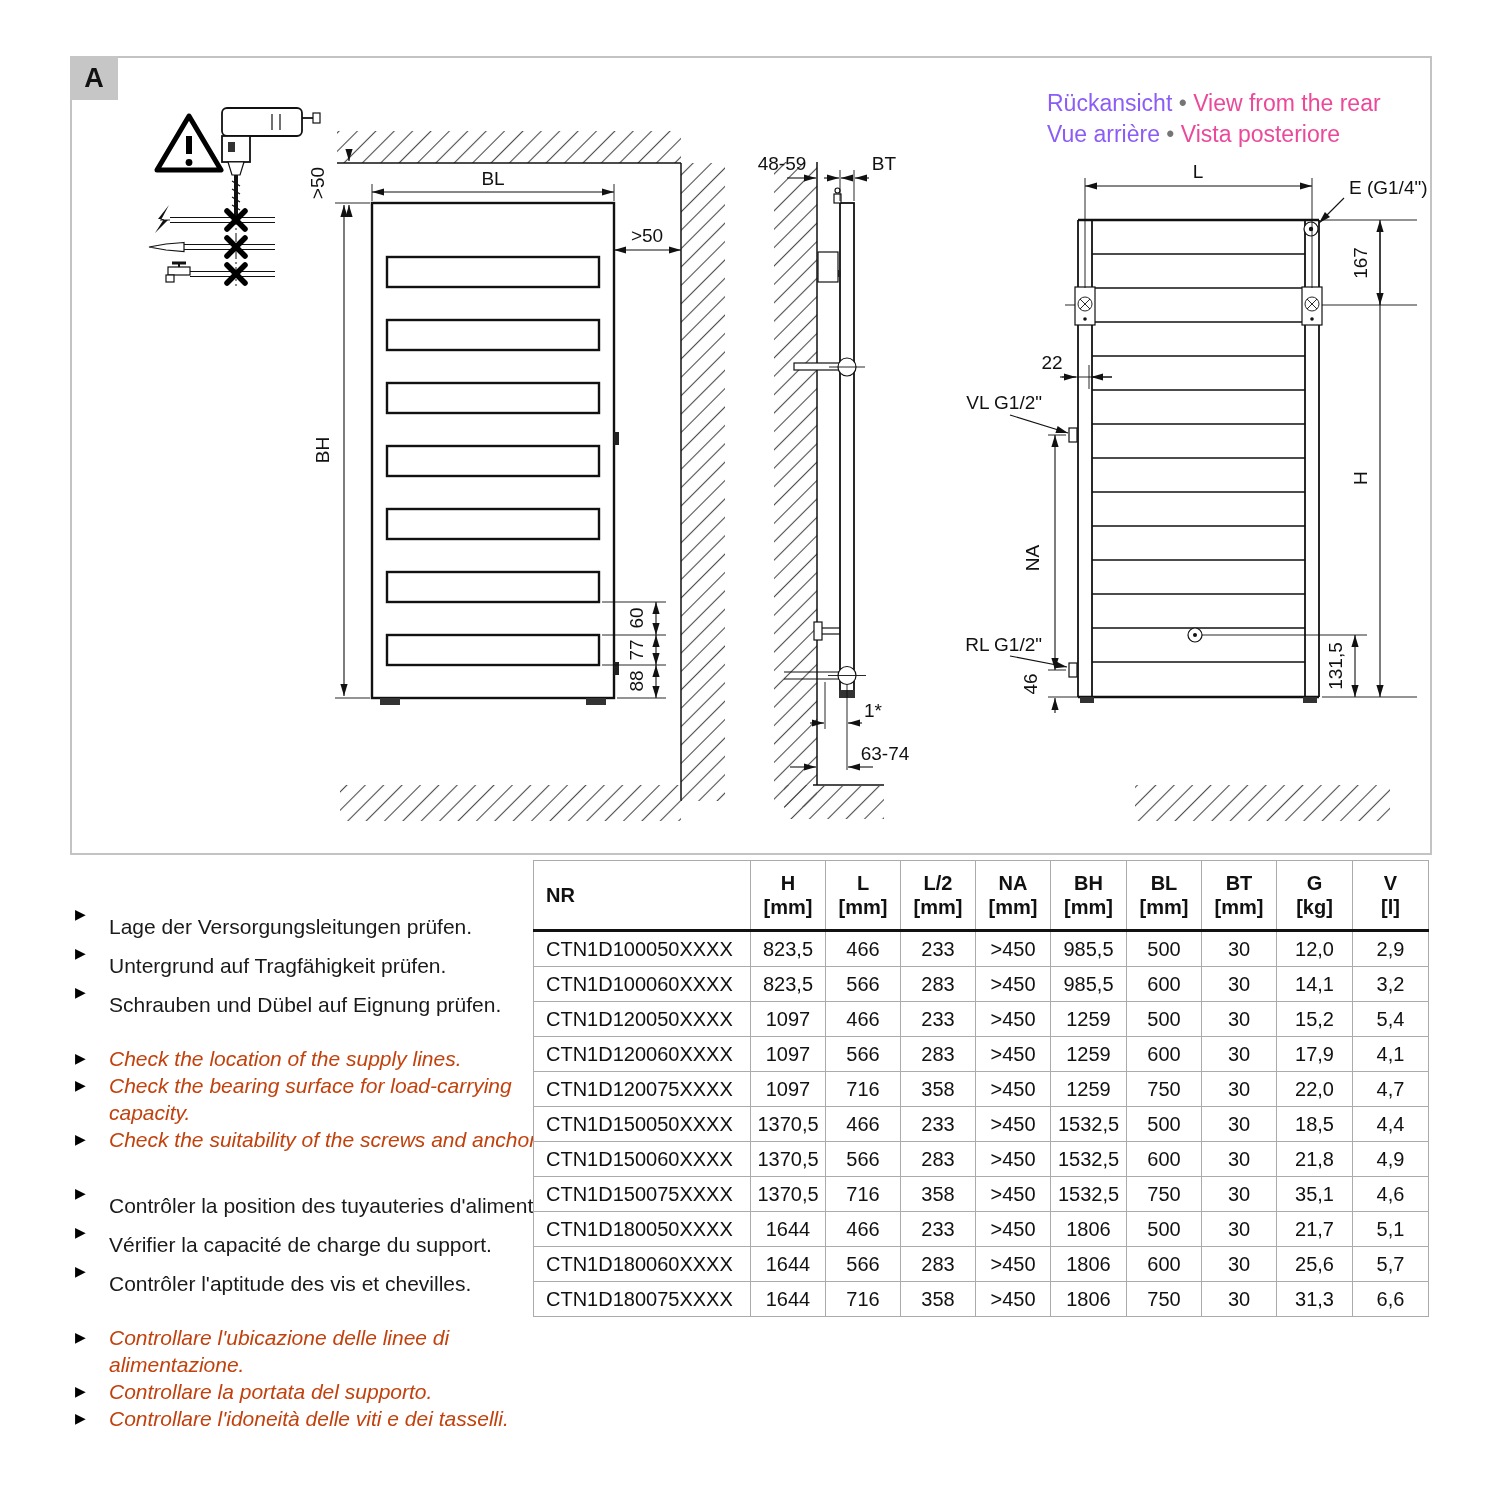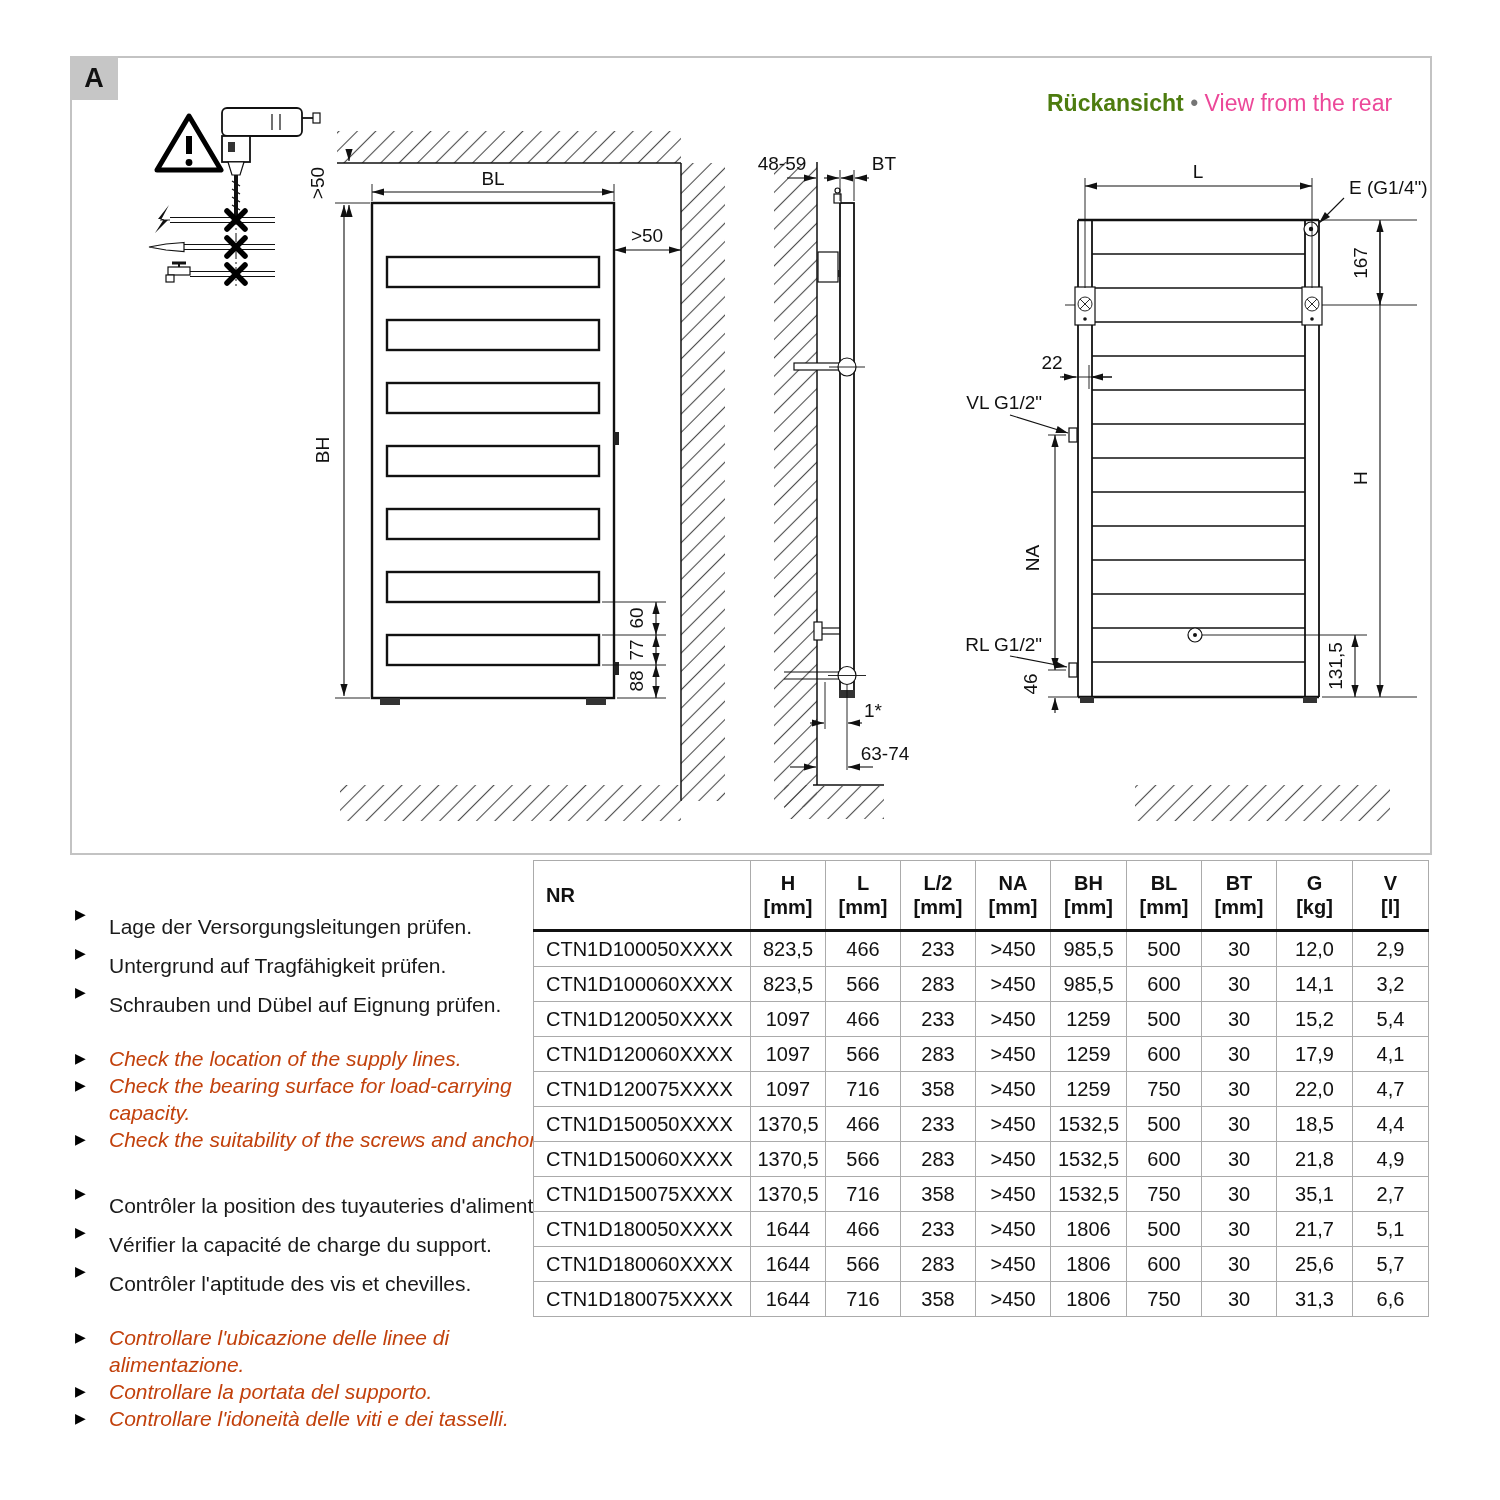--- a/index.html
+++ b/index.html
@@ -5,21 +5,21 @@
   html,body{margin:0;padding:0;background:#fff;}
   #page{position:relative;width:1500px;height:1500px;background:#fff;overflow:hidden;
         font-family:"Liberation Sans",sans-serif;color:#111;}
   
   #panelA{position:absolute;left:70px;top:56px;width:1362px;height:799px;
           border:2px solid #c3c3c3;box-sizing:border-box;background:#fff;}
   #panelA .corner-label{position:absolute;left:-2px;top:-2px;width:48px;height:44px;
           background:#c6c6c6;display:flex;align-items:center;justify-content:center;
           font-size:27px;font-weight:bold;color:#111;}
   #rear-title{position:absolute;left:975px;top:30px;font-size:23px;line-height:31px;white-space:nowrap;}
-  #rear-title .b{font-weight:bold;color:#4d7c0f;}
+  #rear-title .b{font-weight:normal;color:#8b5cf6;}
   #rear-title .g{color:#ec4899;}
   #rear-title .sep{color:#757575;font-style:normal;}
   svg .xmark{stroke:#000;stroke-width:5.5;stroke-linecap:round;}
   svg .s2{stroke:#111;stroke-width:2.4;fill:none;}
   svg .s18{stroke:#111;stroke-width:1.8;fill:none;}
   svg .s15{stroke:#111;stroke-width:1.5;fill:none;}
   svg .s12{stroke:#111;stroke-width:1.2;fill:none;}
   svg .thin{stroke:#111;stroke-width:0.9;fill:none;}
   svg .dim{stroke:#111;stroke-width:1.1;fill:none;}
   svg text.d{font-size:19px;fill:#111;font-family:"Liberation Sans",sans-serif;}
@@ -47,20 +47,21 @@
 </head>
 <body>
 
 <div id="page">
 
   <div id="panelA">
     <div class="corner-label">A</div>
 
     <div id="rear-title">
       <div><span class="b">Rückansicht</span><span class="g sep"> • </span><span class="g">View from the rear</span></div>
+      <div><span class="b">Vue arrière</span><span class="g sep"> • </span><span class="g">Vista posteriore</span></div>
     </div>
 
     <svg width="1358" height="795" viewBox="0 0 1358 795">
       <defs>
         <pattern id="hatch" width="13" height="13" patternUnits="userSpaceOnUse" patternTransform="rotate(45)">
           <line x1="6.5" y1="-2" x2="6.5" y2="15" stroke="#4d4d4d" stroke-width="1.1"></line>
         </pattern>
         <marker id="arr" markerWidth="14" markerHeight="10" refX="13" refY="5" orient="auto-start-reverse" markerUnits="userSpaceOnUse">
           <path d="M13,5 L1,1.4 L1,8.6 Z" fill="#111"></path>
         </marker>
@@ -528,21 +529,21 @@
       <tr>
           <td class="nr">CTN1D150075XXXX</td>
           <td>1370,5</td>
           <td>716</td>
           <td>358</td>
           <td>&gt;450</td>
           <td>1532,5</td>
           <td>750</td>
           <td>30</td>
           <td>35,1</td>
-          <td>2,7</td>
+          <td>4,6</td>
         </tr>
       <tr>
           <td class="nr">CTN1D180050XXXX</td>
           <td>1644</td>
           <td>466</td>
           <td>233</td>
           <td>&gt;450</td>
           <td>1806</td>
           <td>500</td>
           <td>30</td>

